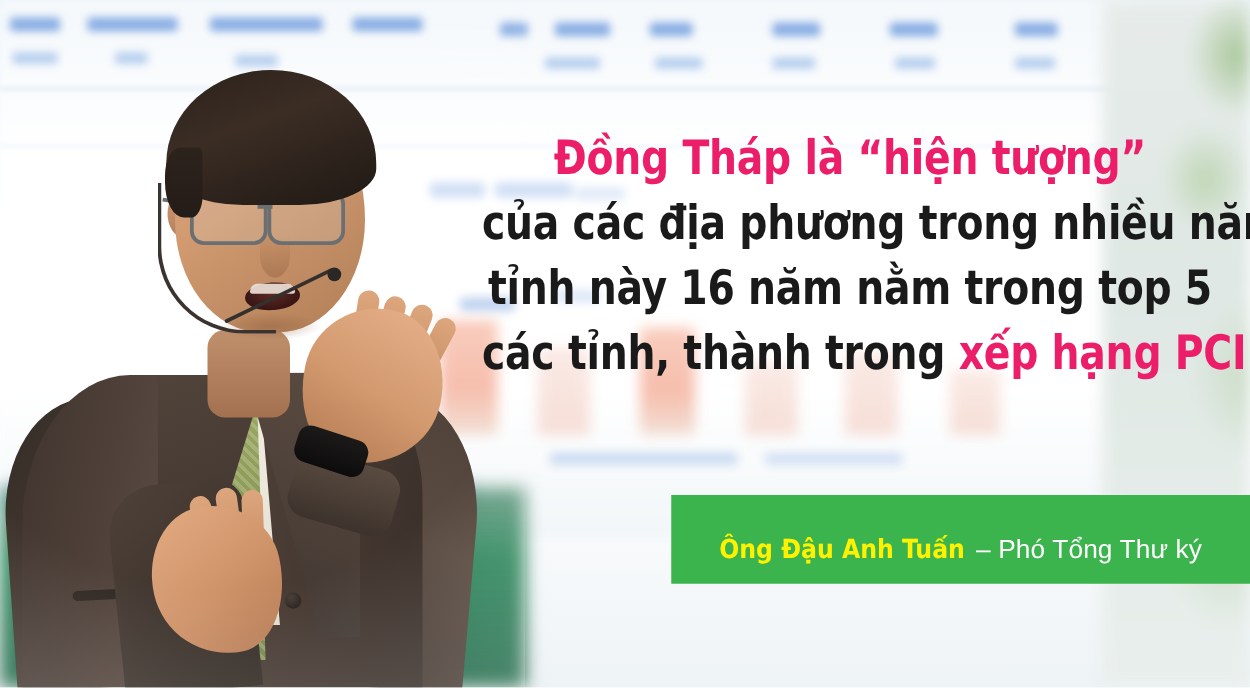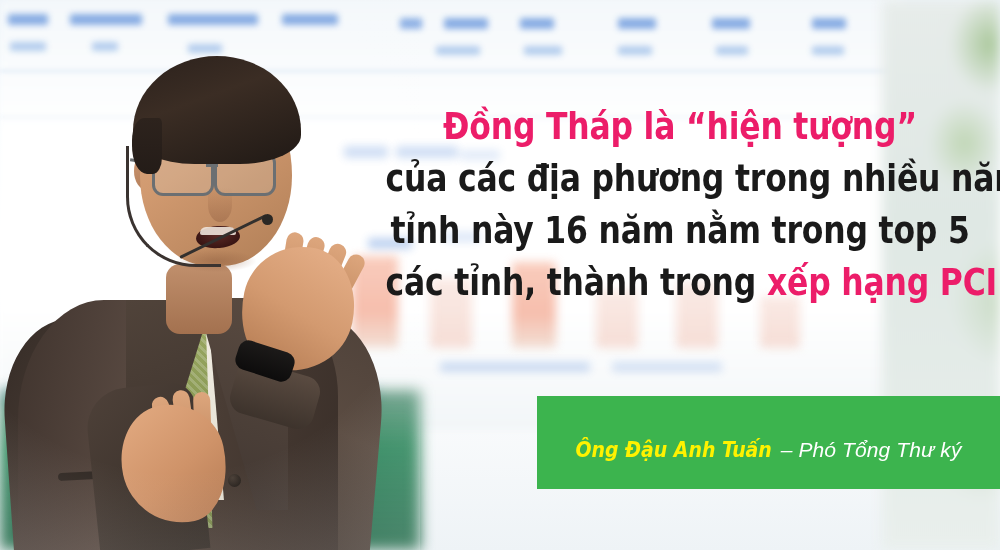--- a/index.html
+++ b/index.html
@@ -358,29 +358,28 @@
   .qline.accent { color: #ec1d69; }
   .qline .accent { color: #ec1d69; }
   .qline.l1 { font-size: 38px; }
 
   
   .attrib {
     position: absolute;
     left: 537px;
     top: 396px;
     width: 463px;
-    height: 93px;
+    height: 71px;
     background: #3cb44e;
     display: flex;
     flex-direction: column;
     align-items: center;
     justify-content: center;
     padding-top: 15px;
     box-sizing: border-box;
-    font-style: italic;
   }
   .attrib-line {
     font-family: "Liberation Sans", sans-serif;
     font-size: 21px;
     line-height: 31px;
     color: #ffffff;
     white-space: nowrap;
     letter-spacing: .1px;
   }
   .attrib-name {

